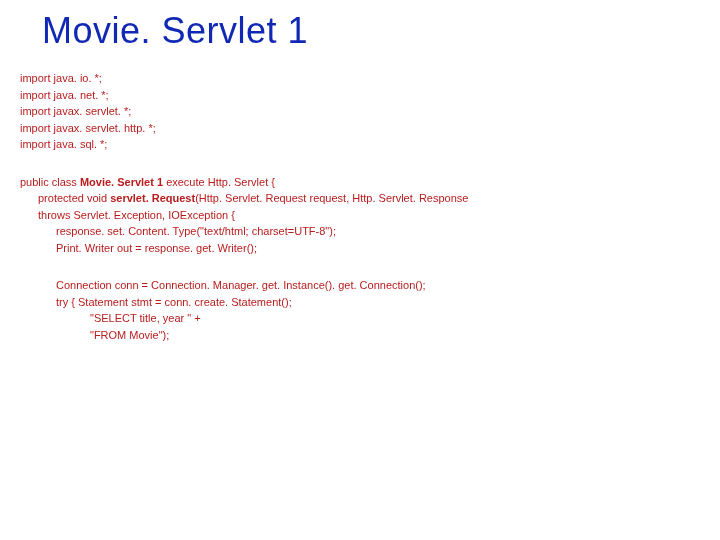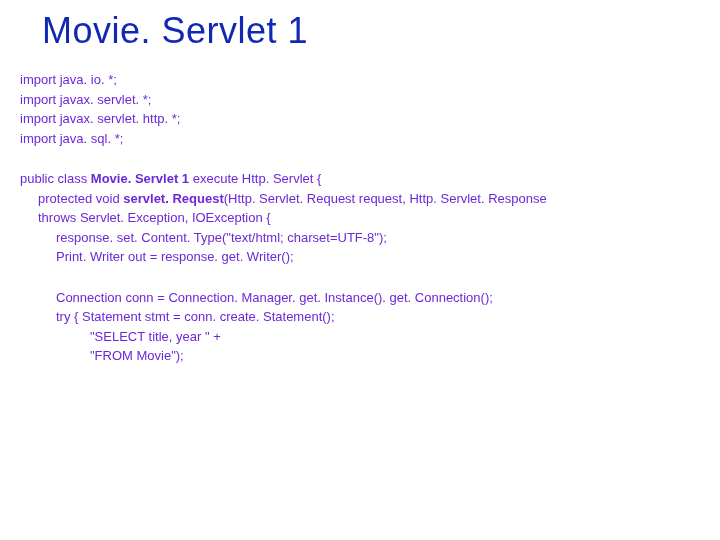--- a/index.html
+++ b/index.html
@@ -18,22 +18,22 @@
     padding: 10px 4px 0 20px;
   }
   .title {
     color: #1128b5;
     font-size: 36px;
     font-weight: 400;
     margin: 0 0 18px 22px;
     letter-spacing: 0.5px;
   }
   .code-block {
-    color: #6d28d9;
-    font-size: 13px;
+    color: #b91c1c;
+    font-size: 11px;
     line-height: 1.5;
     font-weight: 400;
     margin-top: 9px;
   }
   .code-line {
     white-space: pre;
   }
   .bold {
     font-weight: 700;
   }
@@ -43,20 +43,21 @@
   .blank { height: 21px; }
 </style>
 </head>
 <body>
 
 <div class="slide">
   <h1 class="title">Movie. Servlet 1</h1>
 
   <div class="code-block">
     <div class="code-line">import java. io. *;</div>
+    <div class="code-line">import java. net. *;</div>
     <div class="code-line">import javax. servlet. *;</div>
     <div class="code-line">import javax. servlet. http. *;</div>
     <div class="code-line">import java. sql. *;</div>
 
     <div class="blank"></div>
 
     <div class="code-line"><span>public class </span><span class="bold">Movie. Servlet 1</span><span> execute Http. Servlet {</span></div>
 
     <div class="code-line indent1"><span>protected void </span><span class="bold">servlet. Request</span><span>(Http. Servlet. Request request, Http. Servlet. Response</span></div>
 

